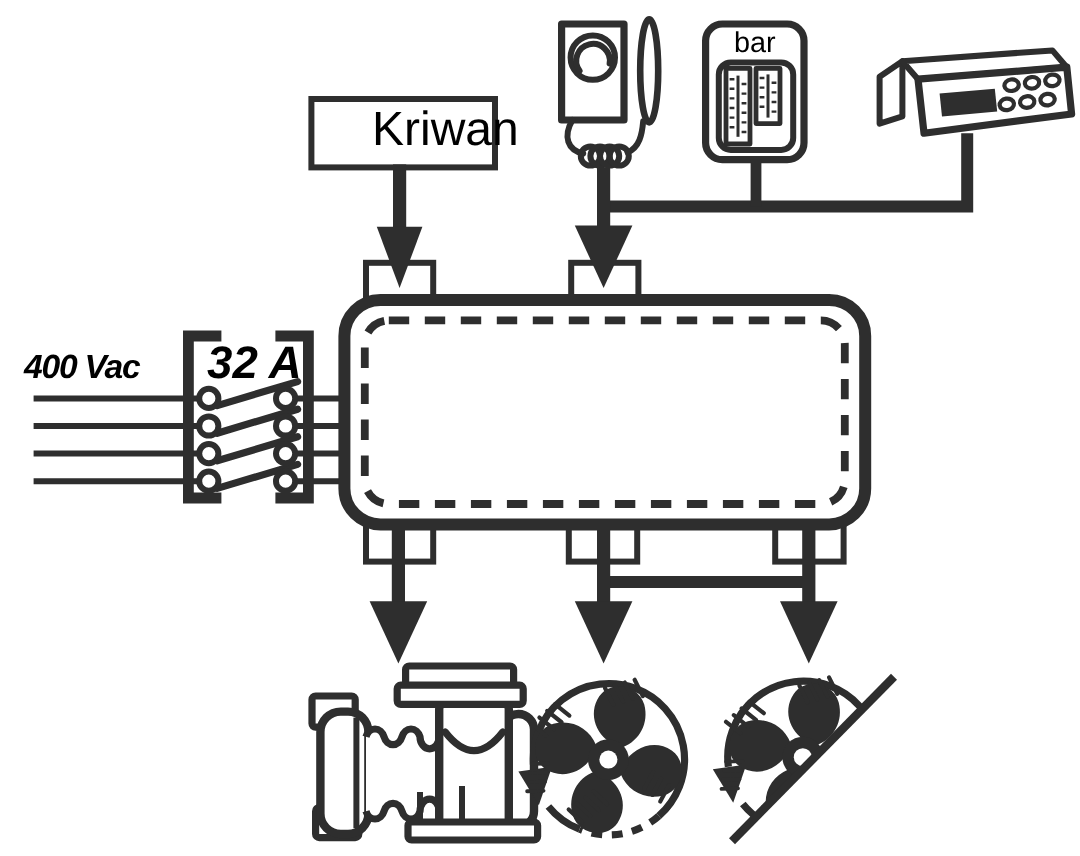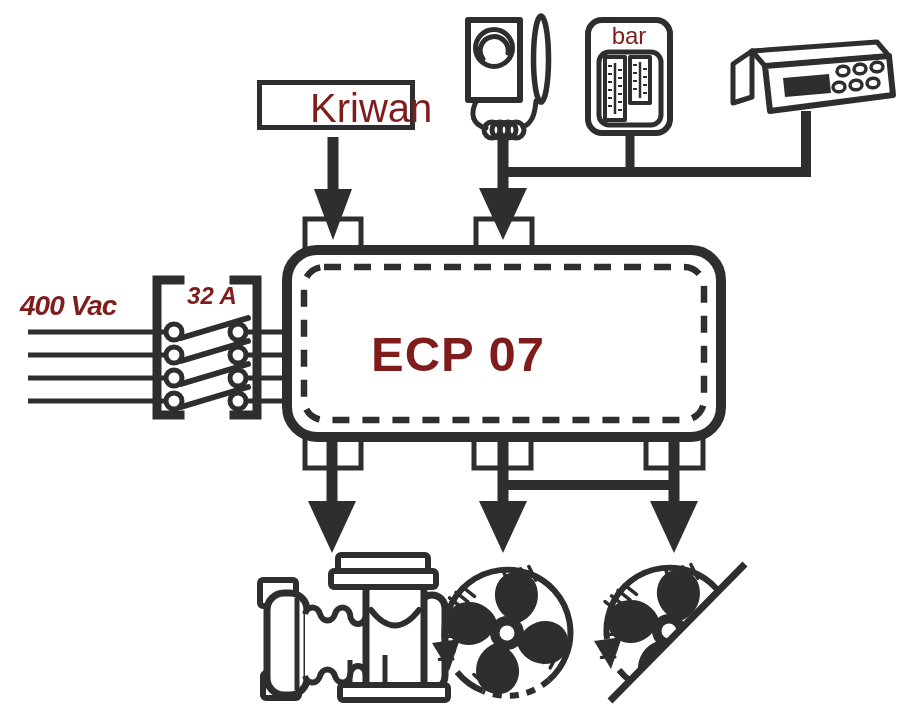--- a/index.html
+++ b/index.html
@@ -1,29 +1,29 @@
 <!DOCTYPE html>
 <html><head>
 <meta charset="utf-8">
 <style>
   html,body{margin:0;padding:0;background:#fff;}
   .canvas{
     position:relative;width:900px;height:713px;background:#fff;overflow:hidden;
     font-family:"Liberation Sans", sans-serif;color:#2e2e2e;
   }
   .canvas svg{position:absolute;left:0;top:0;}
-  .lbl{position:absolute;color:#7f1d1d;white-space:nowrap;}
+  .lbl{position:absolute;color:#000000;white-space:nowrap;}
   .kriwan-box{
-    left:257px;top:80px;width:158px;height:50px;
+    left:257px;top:80px;width:158px;height:62px;
     border:5px solid #2e2e2e;box-sizing:border-box;
     text-align:center;font-size:40px;line-height:46px;font-weight:400;padding-left:48px;
   }
   .bar-lbl{left:588px;top:22px;width:82px;text-align:center;font-size:24px;font-weight:400;}
   .volt-lbl{left:20px;top:290px;width:128px;font-size:28px;font-weight:bold;font-style:italic;letter-spacing:-1px;}
-  .amp-lbl{left:168px;top:282px;width:88px;text-align:center;font-size:24px;font-weight:bold;font-style:italic;}
+  .amp-lbl{left:168px;top:282px;width:88px;text-align:center;font-size:38px;font-weight:bold;font-style:italic;}
   .ecp-lbl{left:338px;top:326px;width:240px;text-align:center;font-size:49px;font-weight:bold;letter-spacing:1px;}
 </style>
 </head>
 <body>
 
 <div class="canvas">
 
 <svg width="900" height="713" viewBox="0 0 900 713">
   <defs>
     <clipPath id="fan2clip">
@@ -186,15 +186,14 @@
 <div class="lbl kriwan-box">
   <span>Kriwan</span>
 </div>
 
 <div class="lbl bar-lbl">bar</div>
 
 <div class="lbl volt-lbl">400 Vac</div>
 
 <div class="lbl amp-lbl">32 A</div>
 
-<div class="lbl ecp-lbl">ECP 07</div>
 
 </div>
 
 </body></html>

